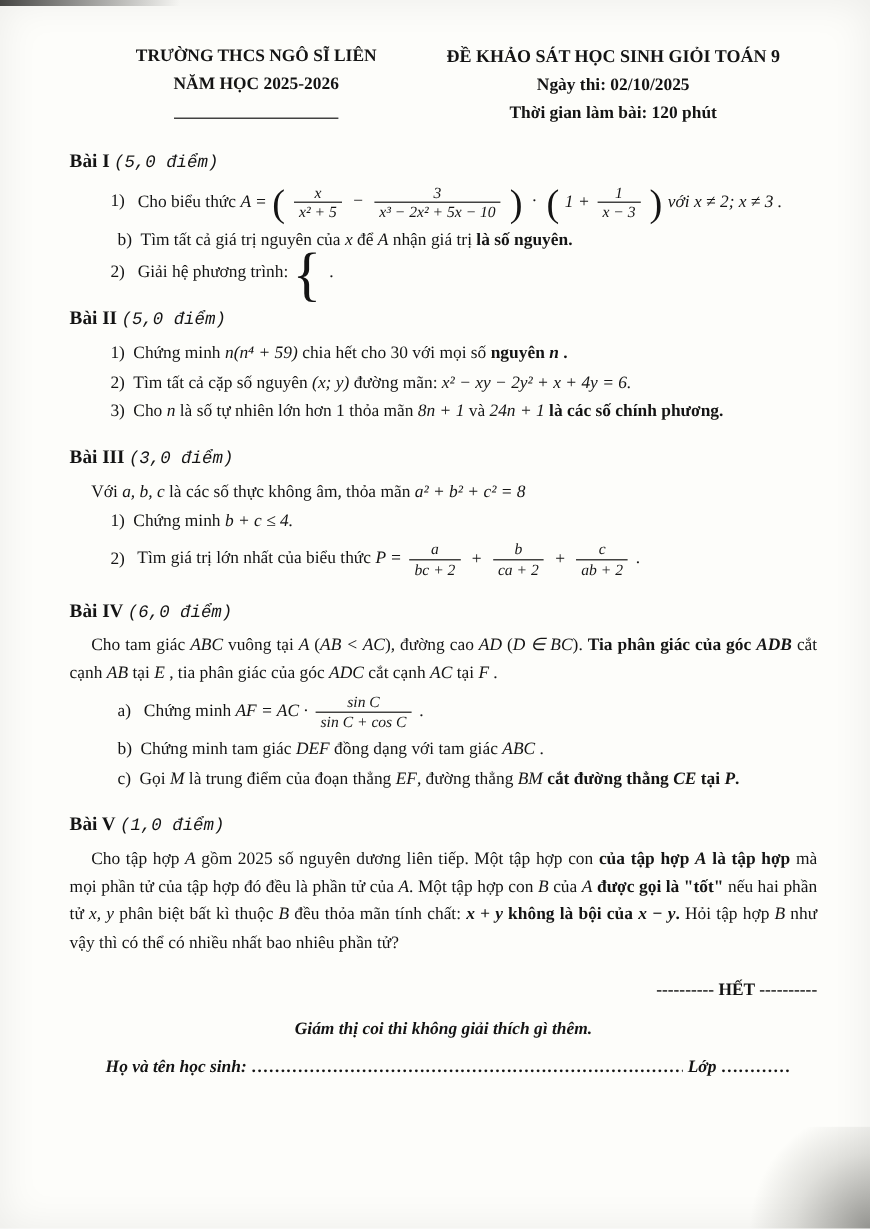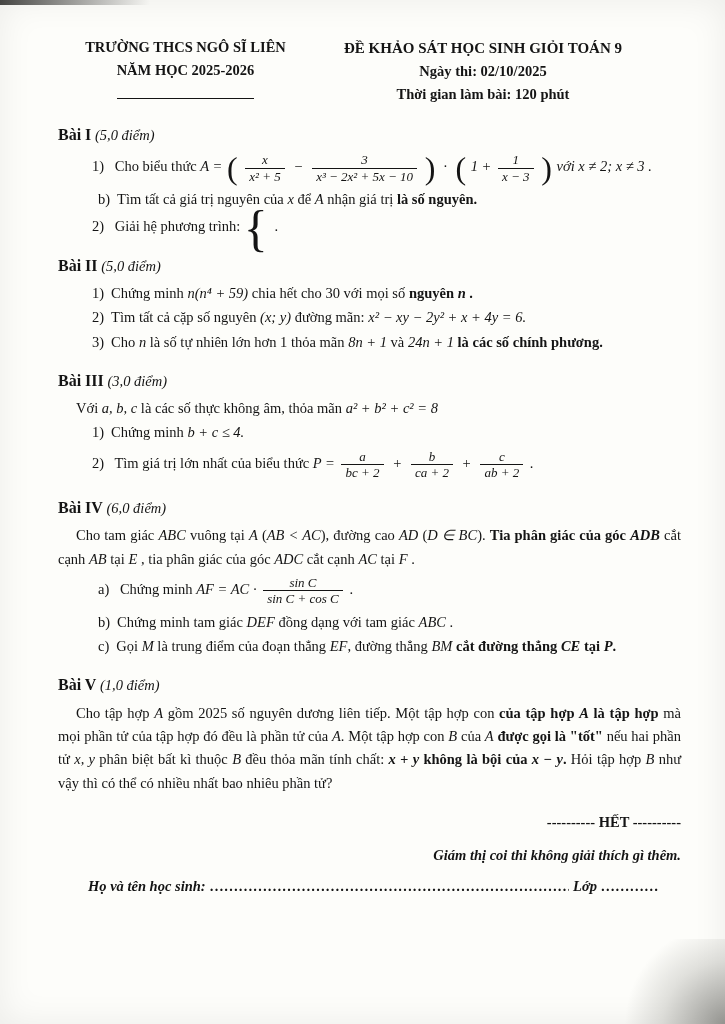--- a/index.html
+++ b/index.html
@@ -10,30 +10,30 @@
     padding:36px 44px 14px 58px; overflow:hidden;
     box-shadow: inset 0 0 35px rgba(0,0,0,0.07);
   }
   
   .artifact-top { position:absolute; top:0; left:0; width:150px; height:5px;
     background:linear-gradient(to right, rgba(40,40,38,0.85), transparent); }
   .artifact-corner { position:absolute; right:0; bottom:0; width:110px; height:85px;
     background:radial-gradient(circle at 100% 100%, rgba(55,55,50,0.5), rgba(120,120,112,0.22) 45%, transparent 72%); }
 
   
-  .header { display:flex; justify-content:flex-start; align-items:flex-start; margin-bottom:16px; }
+  .header { display:flex; justify-content:flex-end; align-items:flex-start; margin-bottom:16px; }
   .header-left { width:255px; text-align:center; font-weight:bold; }
   .header-right { width:340px; text-align:center; font-weight:bold; }
   .exam-title { font-size:15px; }
   .u { display:inline-block; border-bottom:1.5px solid #141414; padding-bottom:16px; }
 
   
   .sec-head { margin:14px 0 4px 0; }
   .sec-title { font-weight:bold; font-size:16px; }
-  .sec-points { font-style:italic; }
+  .sec-points { font-style:italic;font-family:Liberation Mono, monospace; }
 
   .item  { padding-left:34px; margin:1px 0; }
   .sub   { padding-left:40px; }
   .inum  { margin-right:7px; }
   .cont  { padding-left:34px; margin:1px 0; }
   .cont0 { padding-left:0; margin:1px 0; }
   .para  { text-align:justify; text-indent:18px; margin:1px 0; }
   .ind   { padding-left:18px; margin:1px 0; }
 
   
@@ -46,21 +46,21 @@
   .frac .num { border-bottom:1px solid #141414; padding:0 4px; }
   .frac .den { padding:0 4px; }
   .bp { font-size:32px; line-height:0; vertical-align:middle; font-weight:300; padding:0 1px; }
   .sysbrace { font-size:50px; line-height:0; vertical-align:middle; font-weight:300; margin-right:3px; }
   .sys { display:inline-flex; flex-direction:column; vertical-align:middle; font-style:italic; line-height:1.45; }
   .fline { margin:4px 0; }
   .op { margin:0 3px; }
 
   
   .het  { text-align:right; font-weight:bold; margin-top:16px; }
-  .note { text-align:right; font-weight:bold; font-style:italic; margin-top:10px; }
+  .note { text-align:center; font-weight:bold; font-style:italic; margin-top:10px; }
   .sign { display:flex; align-items:baseline; font-weight:bold; font-style:italic; margin-top:8px; padding:0 10px 0 30px; }
   .sign .dots  { flex:1; overflow:hidden; white-space:nowrap; margin:0 4px; }
   .sign .dots2 { width:70px; overflow:hidden; white-space:nowrap; margin-left:4px; }
 </style>
 </head>
 <body>
 
 <div class="page">
   <div class="artifact-top"></div>
   <div class="artifact-corner"></div>

